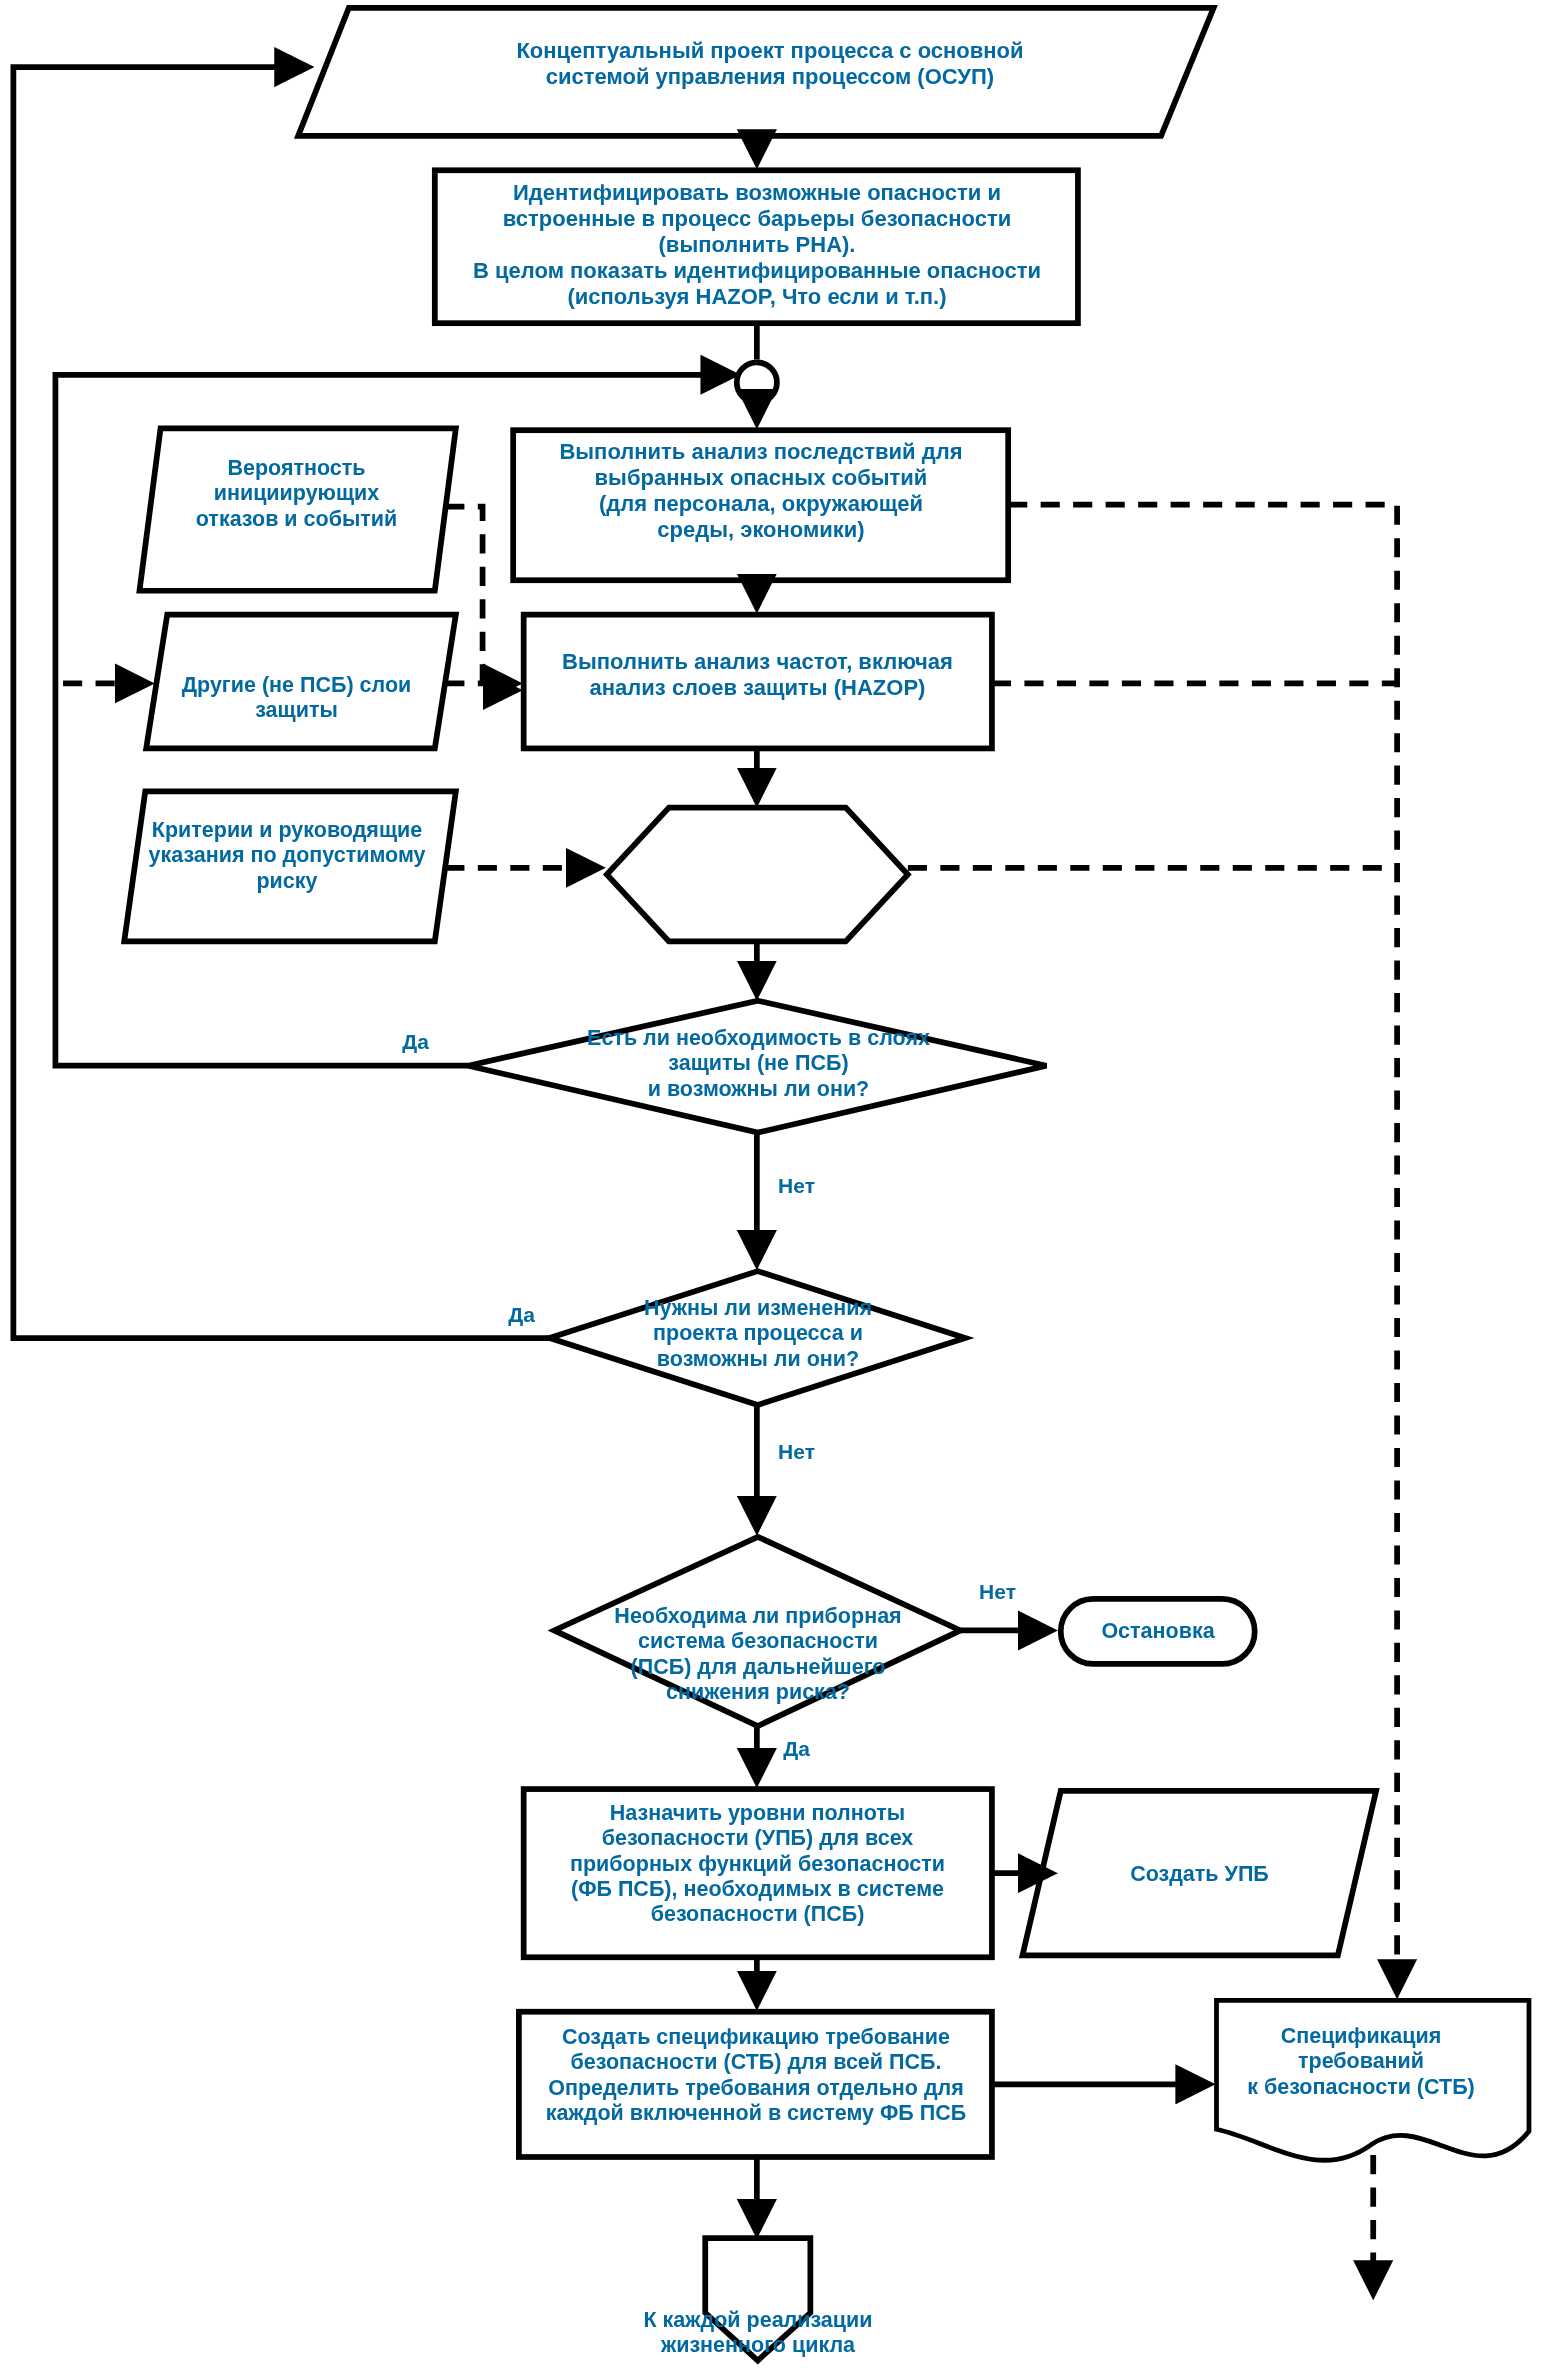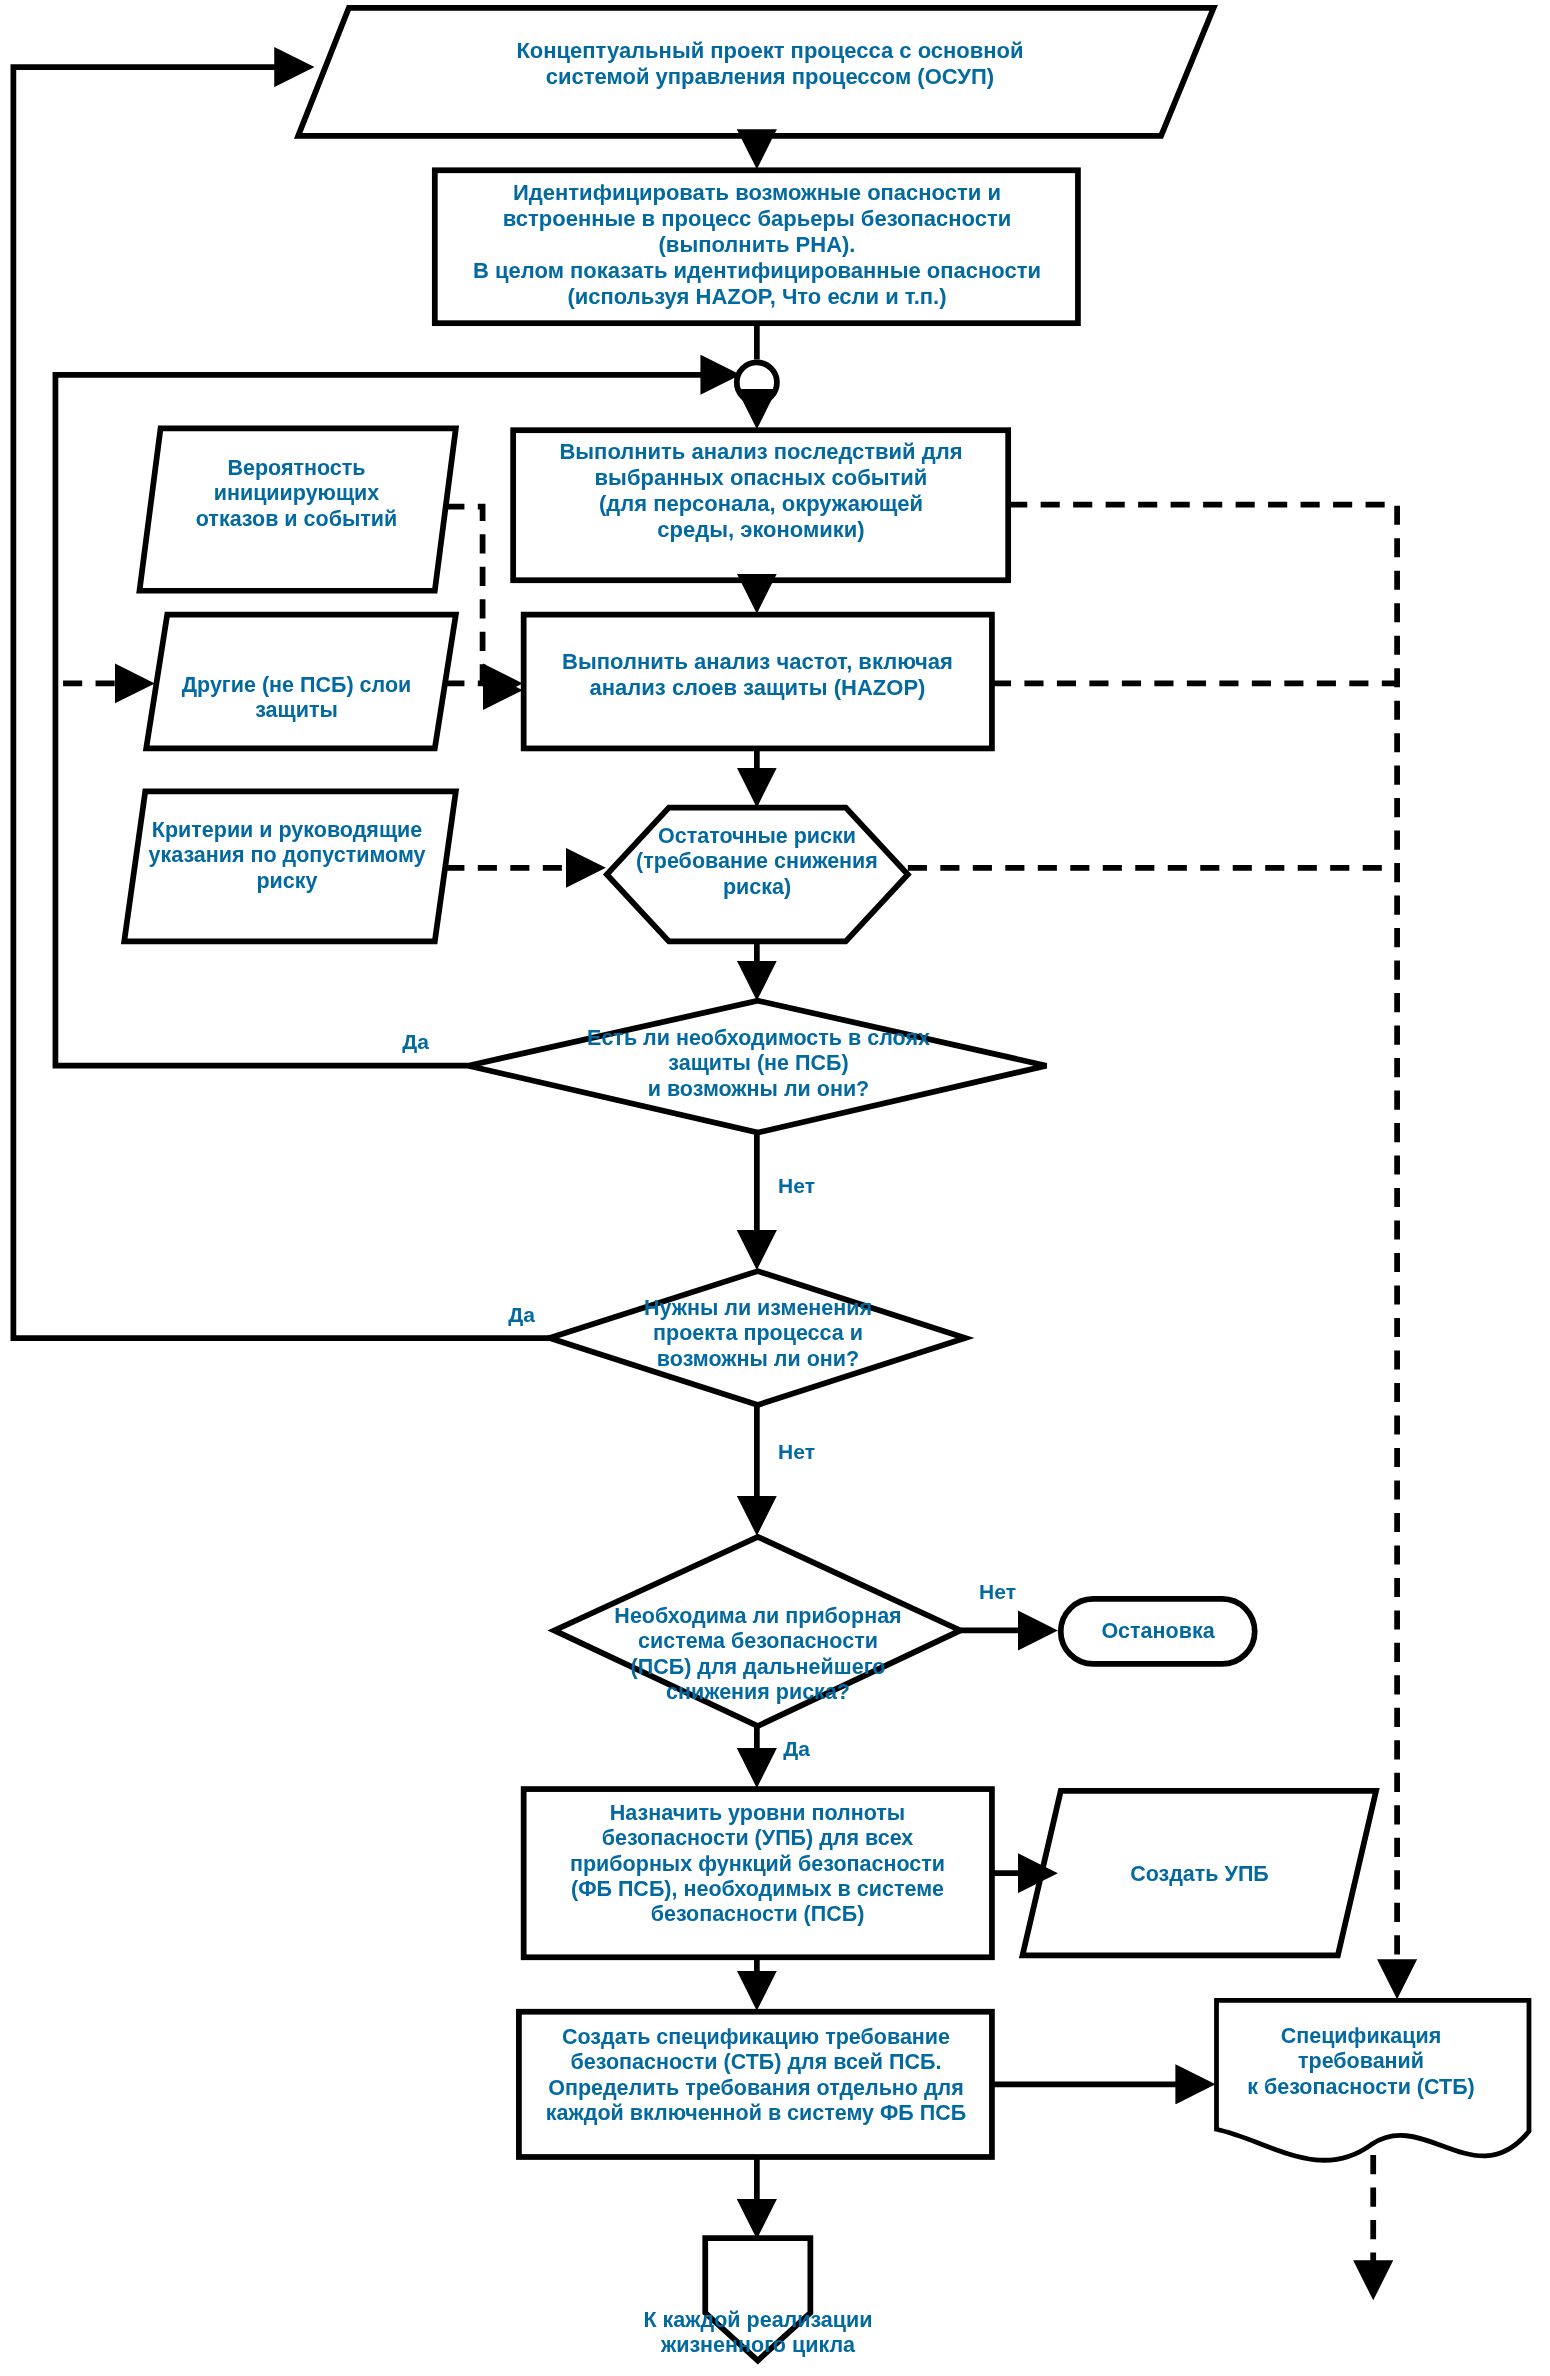--- a/index.html
+++ b/index.html
@@ -185,23 +185,20 @@
 риску</div>
 
   <div class="lbl t23" style="left:521px; top:439px; width:480px;">Выполнить анализ последствий для
 выбранных опасных событий
 (для персонала, окружающей
 среды, экономики)</div>
 
   <div class="lbl t23" style="left:531px; top:649px; width:453px;">Выполнить анализ частот, включая
 анализ слоев защиты (HAZOP)</div>
 
-  <div class="lbl t22" style="left:621px; top:824px; width:272px;">Остаточные риски
-(требование снижения
-риска)</div>
 
   <div class="lbl t22" style="left:553px; top:1026px; width:411px;">Есть ли необходимость в слоях
 защиты (не ПСБ)
 и возможны ли они?</div>
 
   <div class="lbl t22" style="left:602px; top:1296px; width:312px;">Нужны ли изменения
 проекта процесса и
 возможны ли они?</div>
 
   <div class="lbl t22" style="left:602px; top:1566px; width:312px;margin-top:38px;">Необходима ли приборная

